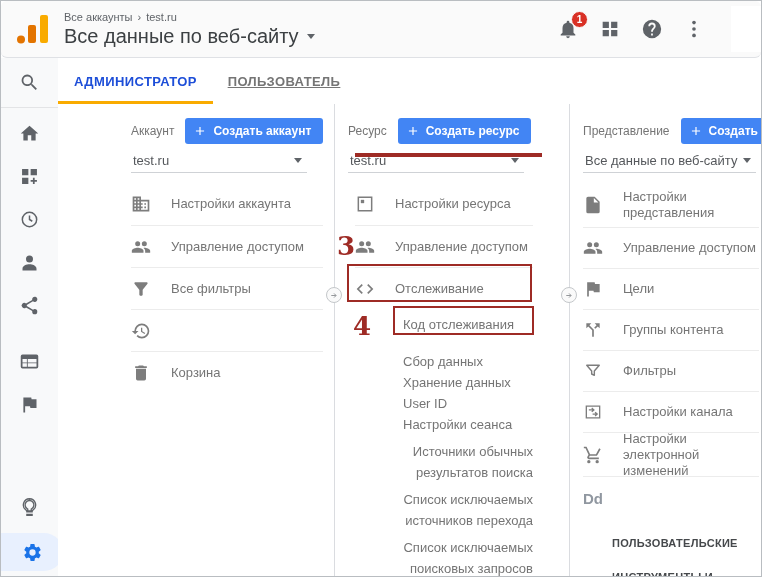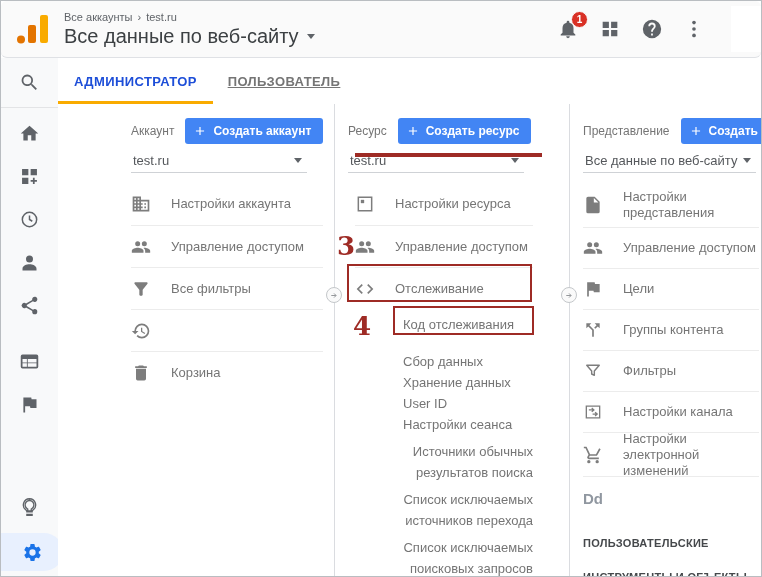--- a/index.html
+++ b/index.html
@@ -90,21 +90,21 @@
   .dd-glyph { font-size:15px; font-weight:bold; color:#9097a0; letter-spacing:0; }
   .beta { color:#e8710a; font-size:10px; font-weight:bold; }
 
   .sub-menu { padding-left:48px; margin-top:3px; }
   .sub-item { font-size:13px; color:#757575; line-height:21px; cursor:pointer; }
   .sub-item.boxed { height:24px; display:flex; align-items:center; margin-bottom:15px; }
   .sub-item.multi { margin:6px 0; max-width:162px;text-align:right; }
 
   .section-label { font-size:11px; font-weight:bold; color:#45484b; letter-spacing:.3px;
                    line-height:23px; margin-top:14px; max-width:150px; }
-  .col-view .section-label { max-width:180px; margin-top:12px; line-height:22px; }
+  .col-view .section-label { max-width:180px; margin-top:12px; line-height:22px;margin-left:29px; }
 
   
   .ann { position:absolute; pointer-events:none; z-index:5; }
   .ann-underline { left:354px; top:152px; width:187px; height:4px; background:#9e2b25; }
   .ann-box { border:2px solid #9e2b25; }
   .ann-box3 { left:346px; top:263px; width:185px; height:38px; }
   .ann-box4 { left:392px; top:305px; width:141px; height:29px; }
   .ann-num { font-family:"DejaVu Serif", serif; font-weight:900; font-size:26px; color:#9e2b25; line-height:1; }
   .ann-num3 { left:336px; top:232px; }
   .ann-num4 { left:352px; top:312px; }

